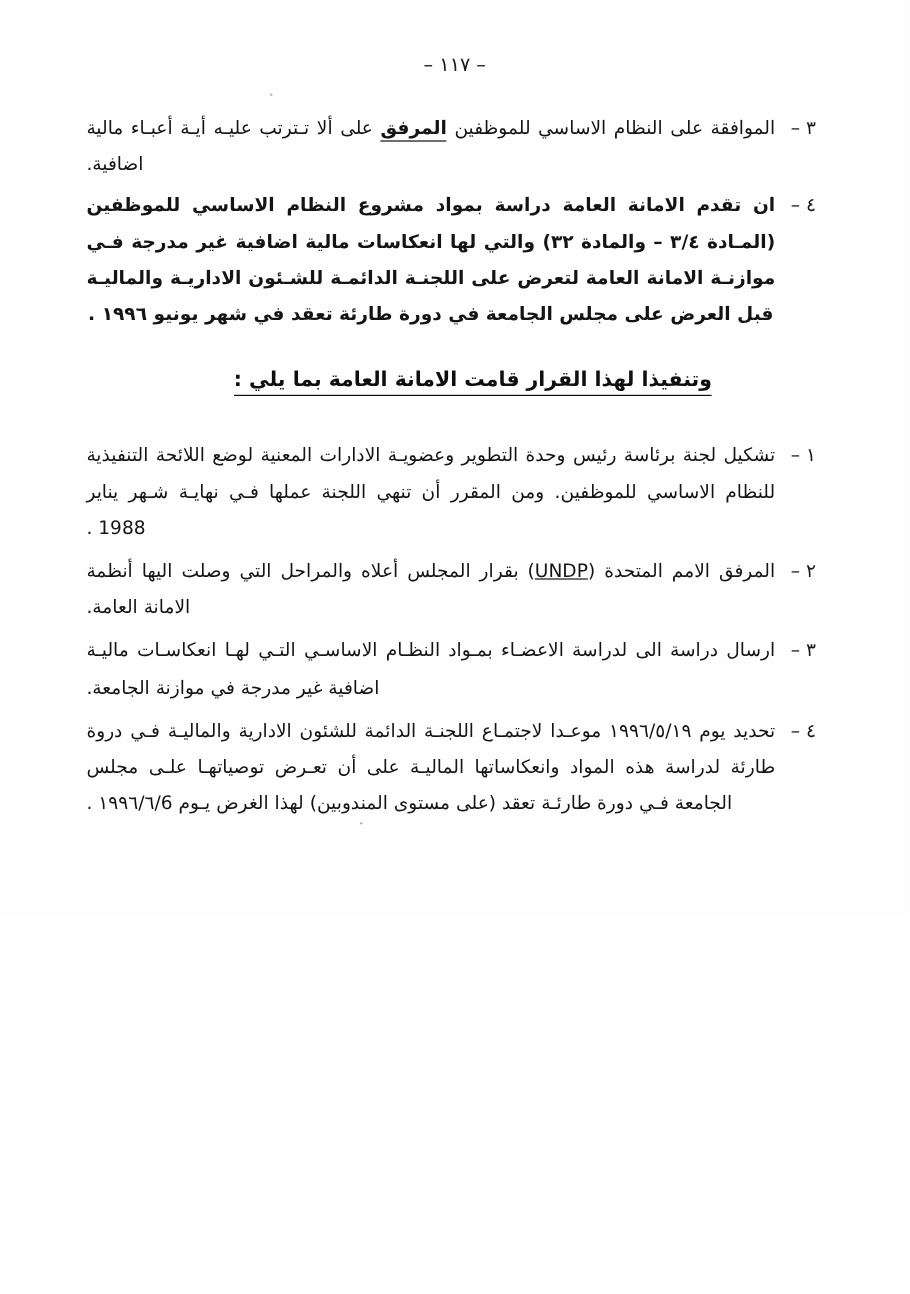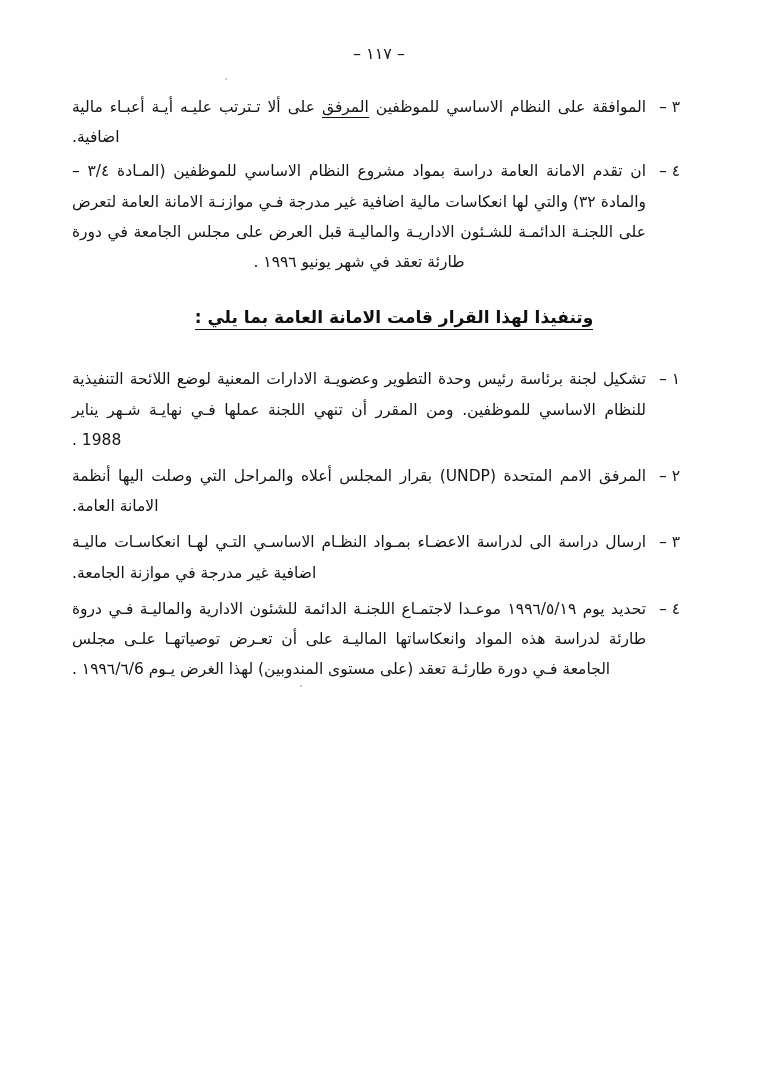--- a/index.html
+++ b/index.html
@@ -53,50 +53,52 @@
   .ptext {
     flex: 1 1 auto;
     font-size: 15.5px;
     line-height: 1.95;
     text-align: justify;
     text-align-last: right;
     color: #141414;
   }
   .ptext.last-center {
     text-align-last: center;
+    font-weight: bold;
   }
   .ptext.last-left {
     text-align-last: left;
   }
   .heading-wrap {
     margin-top: 30px;
     margin-bottom: 34px;
     text-align: center;
   }
   .heading {
     display: inline-block;
     font-size: 17px;
     font-weight: bold;
     border-bottom: 1.4px solid #111;
     padding-bottom: 2px;
     color: #0f0f0f;
     margin-left: 36px;
   }
   .ul-word {
     border-bottom: 1.4px solid #111;
-    font-weight: normal;
+    font-weight: bold;
     padding-bottom: 1px;
   }
   .list-block .para {
     margin-bottom: 6px;
   }
   .latin {
     font-family: "DejaVu Sans", "Liberation Sans", sans-serif;
     direction: ltr;
     unicode-bidi: embed;
+    text-decoration: underline;
   }
   .speck {
     position: absolute;
     width: 2px;
     height: 2px;
     background: #b8b8b8;
     border-radius: 50%;
   }
 </style>
 </head>

